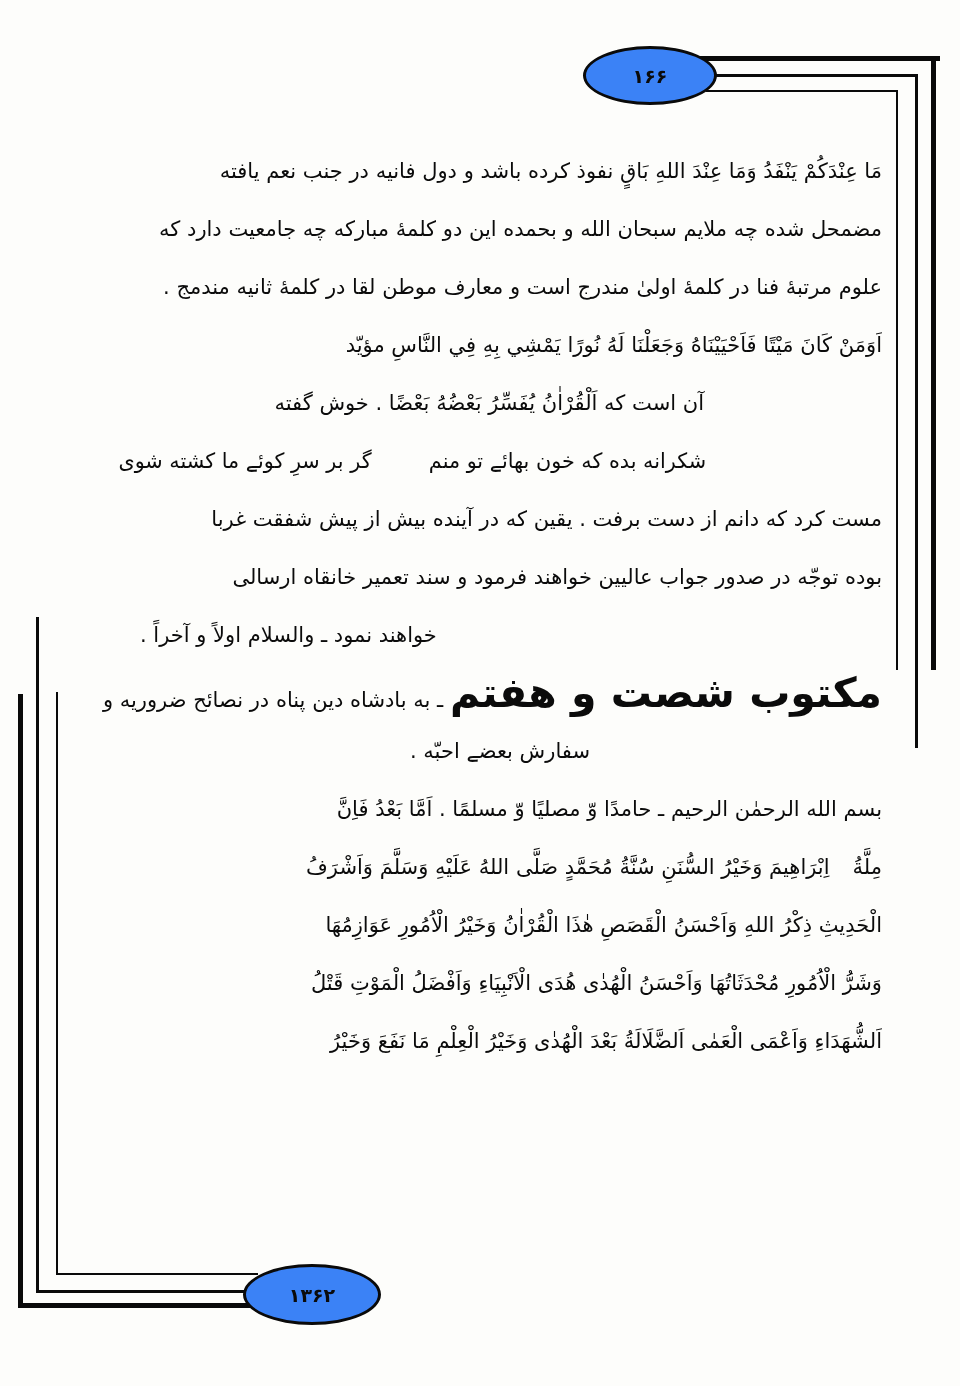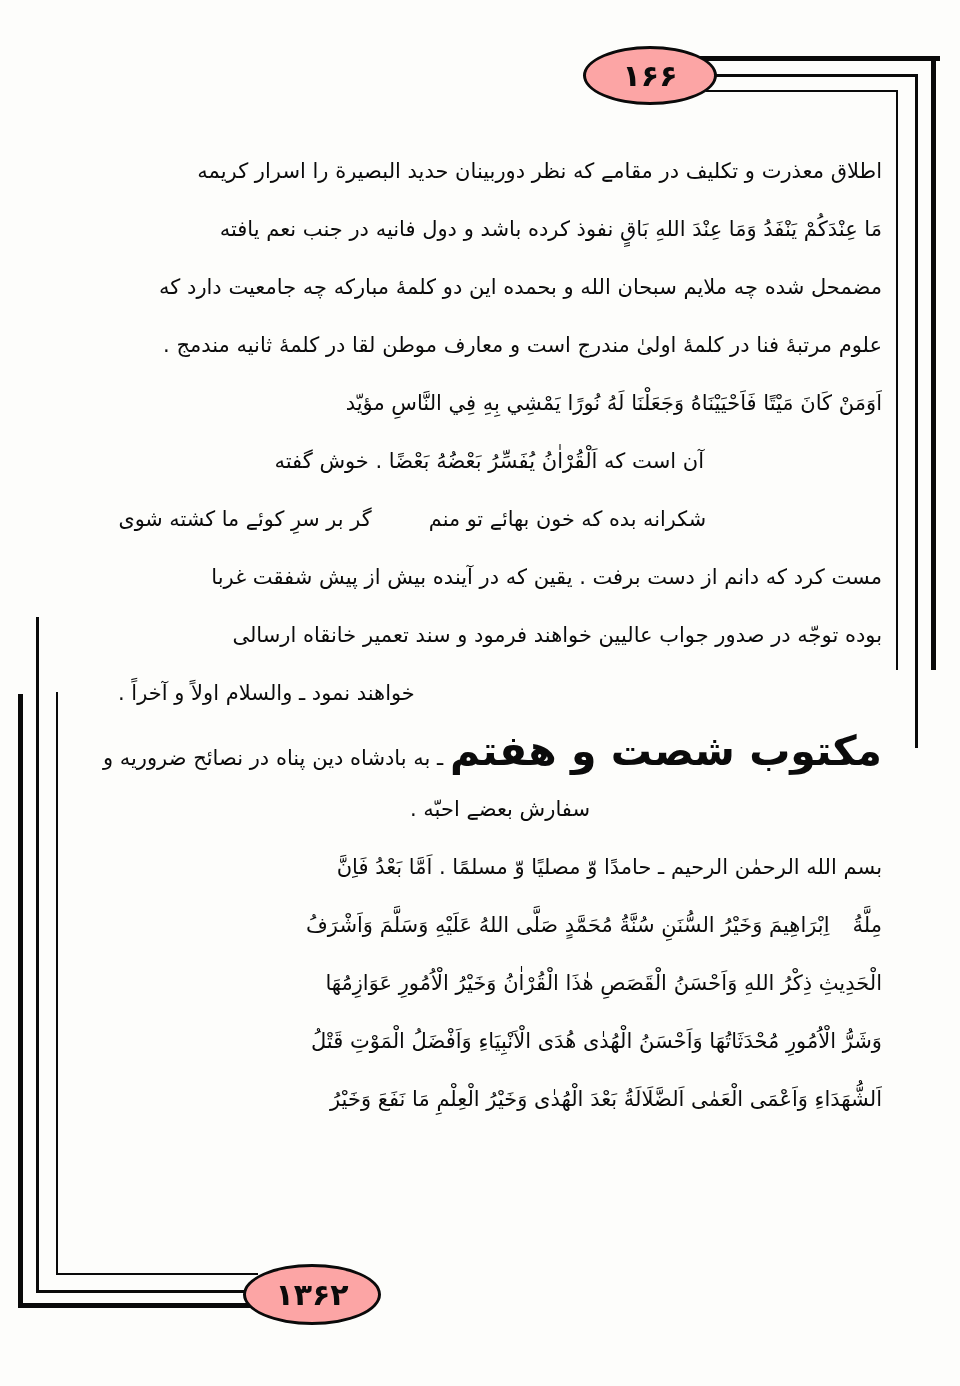--- a/index.html
+++ b/index.html
@@ -22,43 +22,43 @@
   .bl-v1{left:18px;top:694px;width:5px;height:614px;}
   .bl-h1{left:18px;top:1303px;width:232px;height:5px;}
   .bl-v2{left:36px;top:617px;width:3px;height:676px;}
   .bl-h2{left:36px;top:1290px;width:220px;height:3px;}
   .bl-v3{left:56px;top:692px;width:2px;height:583px;}
   .bl-h3{left:56px;top:1273px;width:202px;height:2px;}
   
   .oval{
     position:absolute;
     border:3px solid #0a0a0a;border-radius:50%;
-    background:#fca5a5;
+    background:#3b82f6;
     display:flex;align-items:center;justify-content:center;
-    font-size:30px;font-weight:bold;
+    font-size:19px;font-weight:bold;
     direction:rtl;
     z-index:2;
   }
   .oval-top{left:583px;top:46px;width:128px;height:53px;}
   .oval-bottom{left:243px;top:1264px;width:132px;height:55px;text-align:center;}
   
   .text-block{
     position:absolute;
     top:142px;left:118px;width:764px;
     direction:rtl;
   }
   .line{
     height:58px;line-height:58px;
     font-size:21px;
     white-space:nowrap;
     text-align:right;
     direction:rtl;
   }
   .line.body_indent{padding-right:178px;}
-  .line.body_left{text-align:left;}
+  .line.body_left{text-align:left;margin-left:22px;}
   .line.body_center{padding-right:292px;}
   .line.verse{display:flex;justify-content:flex-start;gap:58px;padding-right:178px;}
   .line.heading .title{font-weight:bold;font-size:41px;}
   .line.heading .rest{font-size:21px;}
   .line.split .w1{margin-left:23px;}
 </style>
 </head>
 <body>
 
 <div class="page">
@@ -78,21 +78,20 @@
   <div class="rule bl-h3"></div>
 
   <div class="oval oval-top">
     <span>۱۶۶</span>
   </div>
   <div class="oval oval-bottom">
     <span>۱۳۶۲</span>
   </div>
 
   <div class="text-block">
-      <div class="line body">اطلاق معذرت و تكليف در مقامے كه نظر دوربينان حديد البصيرة را اسرار كريمه</div>
       <div class="line body">مَا عِنْدَكُمْ يَنْفَدُ وَمَا عِنْدَ اللهِ بَاقٍ نفوذ كرده باشد و دول فانيه در جنب نعم يافته</div>
       <div class="line body">مضمحل شده چه ملايم سبحان الله و بحمده اين دو كلمهٔ مباركه چه جامعيت دارد كه</div>
       <div class="line body">علوم مرتبهٔ فنا در كلمهٔ اولىٰ مندرج است و معارف موطن لقا در كلمهٔ ثانيه مندمج .</div>
       <div class="line body">اَوَمَنْ كَانَ مَيْتًا فَاَحْيَيْنَاهُ وَجَعَلْنَا لَهُ نُورًا يَمْشِي بِهِ فِي النَّاسِ مؤيّد</div>
       <div class="line body_indent">آن است كه اَلْقُرْاٰنُ يُفَسِّرُ بَعْضُهُ بَعْضًا . خوش گفته</div>
       <div class="line verse" style="transform: scaleX(0.988357); transform-origin: right center;">
         <span>شكرانه بده كه خون بهائے تو منم</span>
         <span>گر بر سرِ كوئے ما كشته شوى</span>
       </div>
       <div class="line body">مست كرد كه دانم از دست برفت . يقين كه در آينده بيش از پيش شفقت غربا</div>

